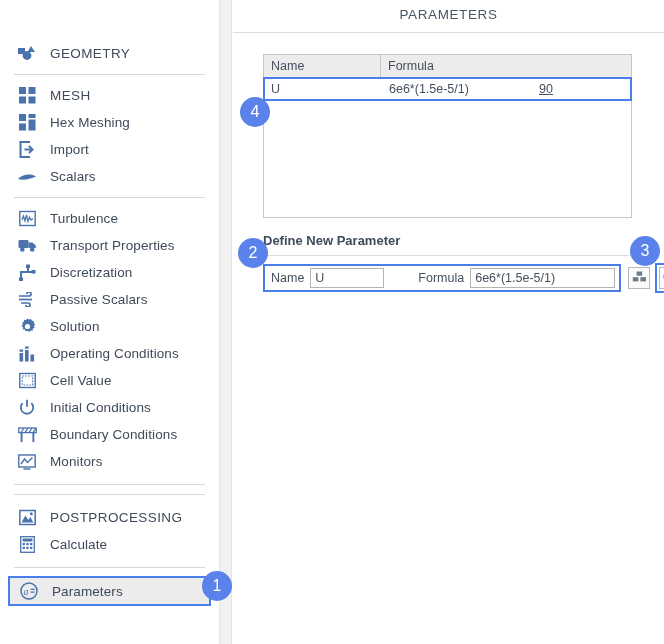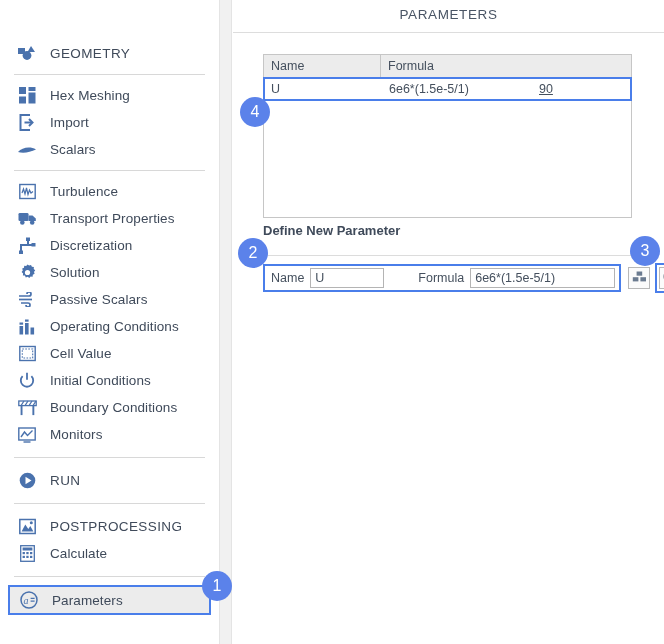--- a/index.html
+++ b/index.html
@@ -123,21 +123,21 @@
     display:flex;align-items:center;
     padding-left:6px;
     box-sizing:border-box;
   }
   #table-row-selected .col-name{width:118px;}
   #table-row-selected .col-formula{width:150px;}
   #table-row-selected .col-value{width:97px;text-decoration:underline;}
 
   
   #define-label{
-    position:absolute;left:30px;top:223px;
+    position:absolute;left:30px;top:233px;
     font-size:13px;font-weight:bold;color:#3f4a5a;
   }
   #define-rule{
     position:absolute;left:30px;top:255px;width:369px;height:1px;background:#dcdcdc;
   }
   #define-row{
     position:absolute;left:30px;top:263px;
     display:flex;align-items:center;
   }
   #field-group{
@@ -213,20 +213,31 @@
         <rect x="1" y="3" width="7" height="6" fill="#4a72ad"></rect>
         <path d="M14 1 L18 7 L10.5 7 Z" fill="#4a72ad"></path>
         <circle cx="10" cy="10.5" r="4.4" fill="#4a72ad"></circle>
       </svg>
     </span>
     <span class="lbl">GEOMETRY</span>
   </div>
 
   <div class="nav-sep"></div>
 
+  <div class="nav-item section">
+    <span class="ico">
+      <svg width="17" height="17" viewBox="0 0 17 17">
+        <rect x="0" y="0" width="7" height="7" fill="#4a72ad"></rect>
+        <rect x="9.5" y="0" width="7" height="7" fill="#4a72ad"></rect>
+        <rect x="0" y="9.5" width="7" height="7" fill="#4a72ad"></rect>
+        <rect x="9.5" y="9.5" width="7" height="7" fill="#4a72ad"></rect>
+      </svg>
+    </span>
+    <span class="lbl">MESH</span>
+  </div>
 
   <div class="nav-item">
     <span class="ico">
       <svg width="17" height="17" viewBox="0 0 17 17">
         <rect x="0" y="0" width="7" height="7" fill="#4a72ad"></rect>
         <rect x="9.5" y="0" width="7" height="4" fill="#4a72ad"></rect>
         <rect x="9.5" y="5.5" width="7" height="11" fill="#4a72ad"></rect>
         <rect x="0" y="9.5" width="7" height="7" fill="#4a72ad"></rect>
       </svg>
     </span>
@@ -286,37 +297,37 @@
         <rect x="7" y="0.5" width="4" height="3.5" fill="#4a72ad"></rect>
         <rect x="12.5" y="6" width="4" height="3.5" fill="#4a72ad"></rect>
         <path d="M9 8 H14.5" stroke="#4a72ad" stroke-width="2" fill="none"></path>
       </svg>
     </span>
     <span class="lbl">Discretization</span>
   </div>
 
   <div class="nav-item">
     <span class="ico">
-      <svg width="17" height="17" viewBox="0 0 17 17">
-        <path d="M8.5 0.5 l1.6 1.1 1.9 -.6 .9 1.8 2 .2 -.2 2 1.5 1.3 -1.2 1.6 .6 1.9 -1.8 .9 -.2 2 -2 -.2 -1.3 1.5 -1.6 -1.2 -1.9 .6 -.9 -1.8 -2 -.2 .2 -2 -1.5 -1.3 1.2 -1.6 -.6 -1.9 1.8 -.9 .2 -2 2 .2 Z" fill="#4a72ad"></path>
-        <circle cx="8.5" cy="8.5" r="2.6" fill="#ffffff"></circle>
-      </svg>
-    </span>
-    <span class="lbl">Solution</span>
-  </div>
-
-  <div class="nav-item">
-    <span class="ico">
       <svg width="18" height="15" viewBox="0 0 18 15">
         <path d="M1 4 H11 a2 2 0 1 0 -2 -2" stroke="#4a72ad" stroke-width="1.7" fill="none"></path>
         <path d="M1 7.5 H14" stroke="#4a72ad" stroke-width="1.7" fill="none"></path>
         <path d="M3 11 H10 a2 2 0 1 1 -2 2" stroke="#4a72ad" stroke-width="1.7" fill="none"></path>
       </svg>
     </span>
     <span class="lbl">Passive Scalars</span>
+  </div>
+
+  <div class="nav-item">
+    <span class="ico">
+      <svg width="17" height="17" viewBox="0 0 17 17">
+        <path d="M8.5 0.5 l1.6 1.1 1.9 -.6 .9 1.8 2 .2 -.2 2 1.5 1.3 -1.2 1.6 .6 1.9 -1.8 .9 -.2 2 -2 -.2 -1.3 1.5 -1.6 -1.2 -1.9 .6 -.9 -1.8 -2 -.2 .2 -2 -1.5 -1.3 1.2 -1.6 -.6 -1.9 1.8 -.9 .2 -2 2 .2 Z" fill="#4a72ad"></path>
+        <circle cx="8.5" cy="8.5" r="2.6" fill="#ffffff"></circle>
+      </svg>
+    </span>
+    <span class="lbl">Solution</span>
   </div>
 
   <div class="nav-item">
     <span class="ico">
       <svg width="17" height="16" viewBox="0 0 17 16">
         <rect x="0.5" y="7" width="3.6" height="8.5" fill="#4a72ad"></rect>
         <rect x="0.5" y="3.5" width="3.6" height="2.2" fill="#4a72ad"></rect>
         <rect x="6" y="4" width="3.6" height="11.5" fill="#4a72ad"></rect>
         <rect x="6" y="0.5" width="3.6" height="2.2" fill="#4a72ad"></rect>
         <rect x="11.5" y="8.5" width="3.6" height="7" fill="#4a72ad"></rect>
@@ -363,29 +374,20 @@
         <rect x="0.8" y="1" width="16.4" height="12" fill="none" stroke="#4a72ad" stroke-width="1.4"></rect>
         <path d="M3 10 L6.5 5 L9.5 8.5 L14.5 3.5" stroke="#4a72ad" stroke-width="1.4" fill="none"></path>
         <path d="M5.5 15 H12.5" stroke="#4a72ad" stroke-width="1.4"></path>
       </svg>
     </span>
     <span class="lbl">Monitors</span>
   </div>
 
   <div class="nav-sep" style="margin-top:9px;margin-bottom:9px;"></div>
 
-  <div class="nav-item section">
-    <span class="ico">
-      <svg width="17" height="17" viewBox="0 0 17 17">
-        <circle cx="8.5" cy="8.5" r="7.8" fill="#4a72ad"></circle>
-        <path d="M6.5 4.8 L12.5 8.5 L6.5 12.2 Z" fill="#ffffff"></path>
-      </svg>
-    </span>
-    <span class="lbl">RUN</span>
-  </div>
 
   <div class="nav-sep" style="margin-top:9px;margin-bottom:9px;"></div>
 
   <div class="nav-item section">
     <span class="ico">
       <svg width="17" height="17" viewBox="0 0 17 17">
         <rect x="0.8" y="1.5" width="15.4" height="14" fill="none" stroke="#4a72ad" stroke-width="1.5"></rect>
         <path d="M2.6 13.6 L6.3 6.5 L9.3 11 L11.3 8 L14.4 13.6 Z" fill="#4a72ad"></path>
         <circle cx="12.3" cy="4.8" r="1.5" fill="#4a72ad"></circle>
       </svg>

